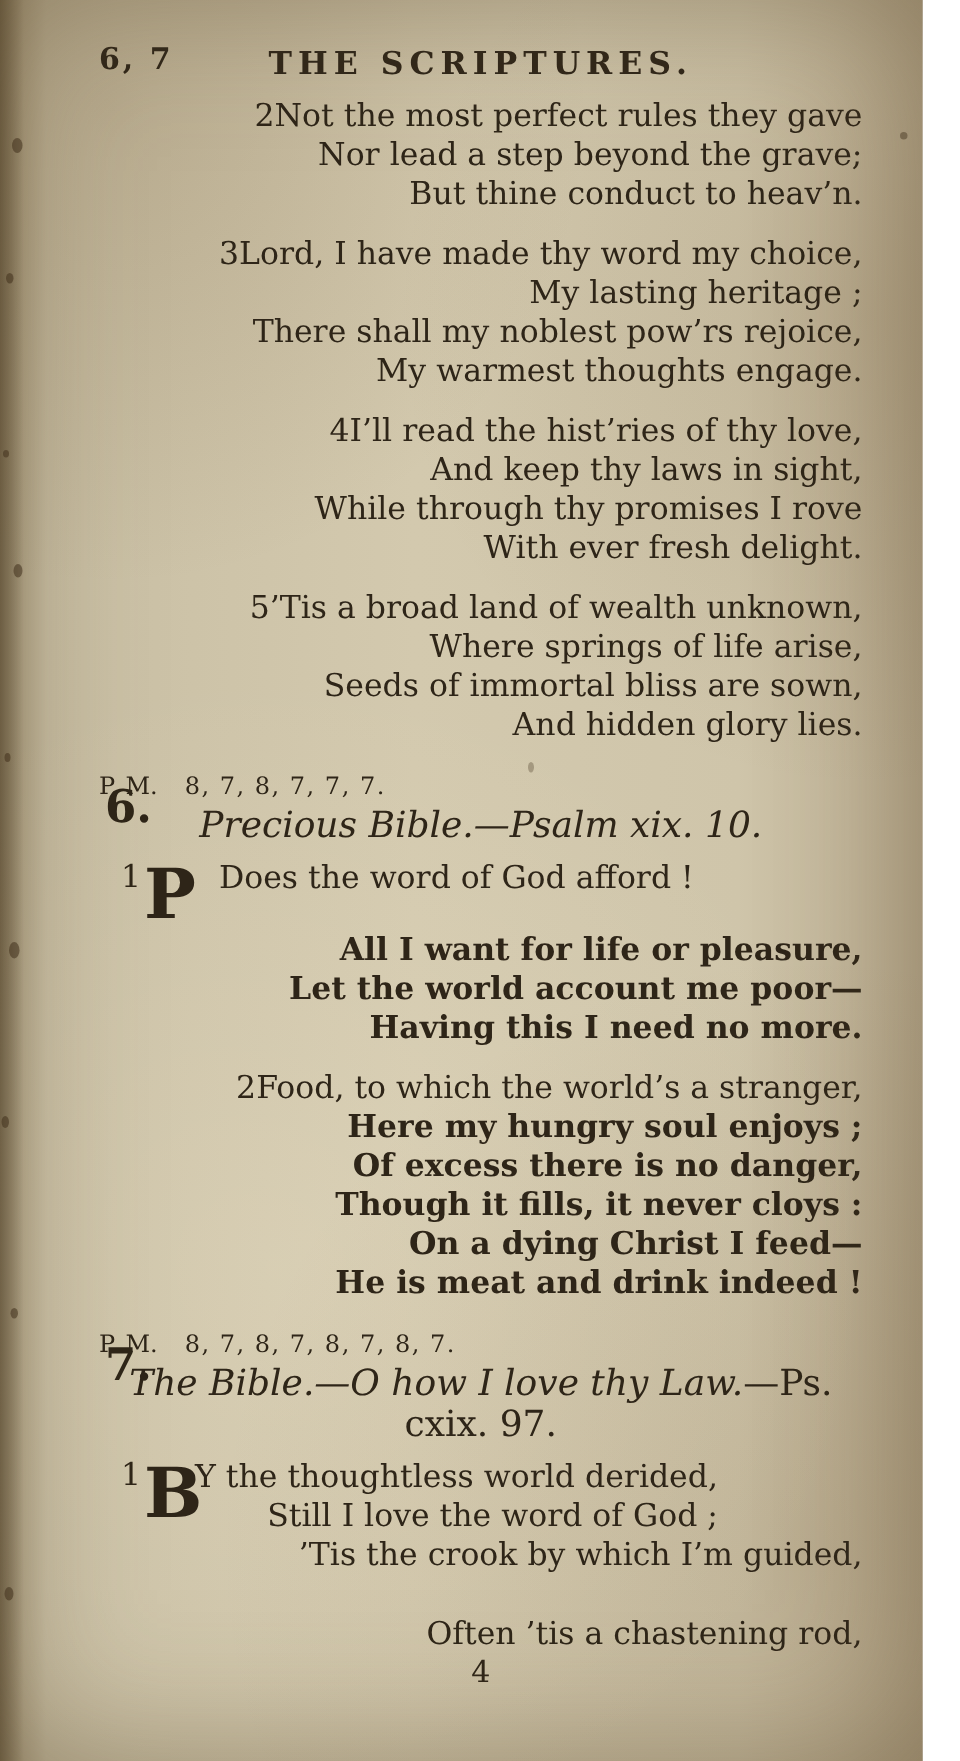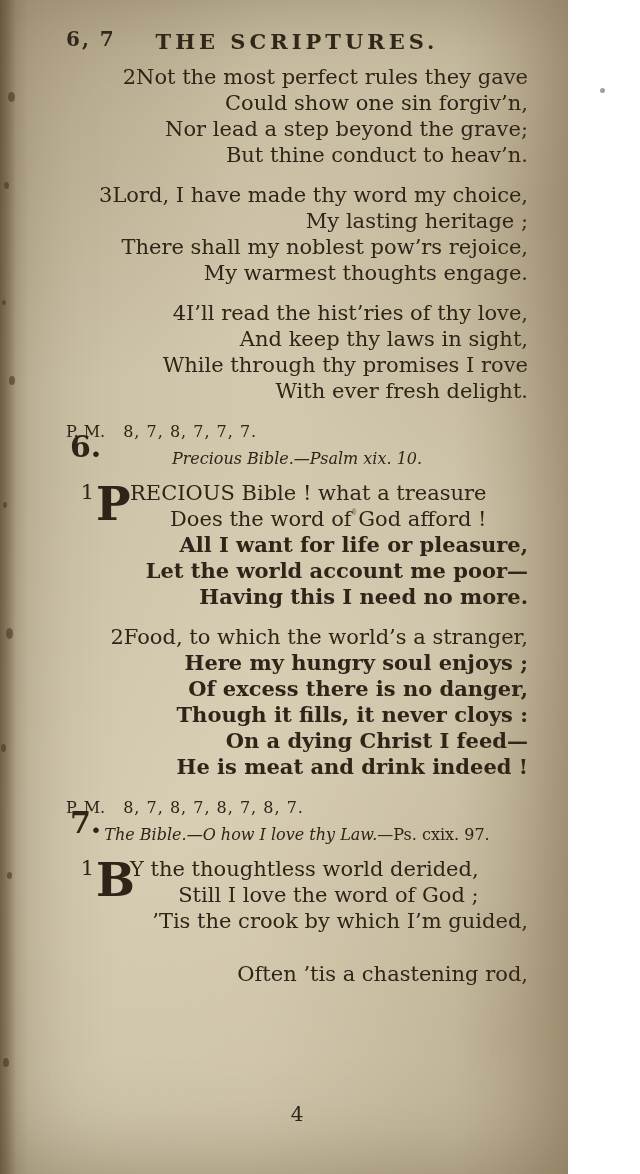--- a/index.html
+++ b/index.html
@@ -4,21 +4,21 @@
 <style>
   * { margin: 0; padding: 0; box-sizing: border-box; }
   html, body { width: 640px; height: 1174px; }
   body {
     font-family: "DejaVu Serif", "Liberation Serif", serif;
     color: #2e2518;
     overflow: hidden;
   }
   .page {
     position: relative;
-    width: 568px;
+    width: 615px;
     height: 1174px;
     padding: 26px 40px 0 66px;
     background:
       radial-gradient(circle at 12% 6%, rgba(110,85,50,0.20), transparent 26%),
       radial-gradient(circle at 94% 18%, rgba(110,85,50,0.14), transparent 28%),
       radial-gradient(circle at 30% 72%, rgba(255,246,222,0.18), transparent 42%),
       radial-gradient(circle at 88% 88%, rgba(110,85,50,0.16), transparent 34%),
       linear-gradient(90deg, #a6987a 0%, #c9bfa4 5%, #d3c9ae 45%, #cfc5aa 80%, #bcae92 100%);
   }
   .page::after {
@@ -57,21 +57,21 @@
   .l4 { padding-left: 44px; }
   .r  { padding-left: 28px; font-weight: bold; }
   .r2a { padding-left: 18px; }
   .r2b { padding-left: 50px; margin-top: 27px; }
 
   .hymn-head { position: relative; margin: 2px 0 8px; }
   .hymn-num { position: absolute; left: 4px; top: 11px; font-size: 30px; font-weight: bold; }
   .meter-line { text-align: left; font-size: 16px; line-height: 27px; }
   .meter-label { margin-right: 18px; }
   .meter-nums { letter-spacing: 1px; }
-  .title-line { text-align: center; font-size: 16px; line-height: 27px; font-style: italic; }
+  .title-line { text-align: center; font-size: 24px; line-height: 27px; font-style: italic; }
   .title-ref { font-style: normal; }
 
   .dc-row { display: flex; align-items: flex-start; }
   .dropcap {
     display: block; width: 32px; margin: 0 2px 0 2px;
     font-size: 46px; line-height: 48px; font-weight: bold;
   }
   .dcl2 { margin-left: 16px; }
 
   .page-number {
@@ -98,56 +98,60 @@
 
   <header class="page-header">
     <span class="hymn-range">6, 7</span>
     <span class="running-title">THE SCRIPTURES.</span>
   </header>
 
   <main>
 
     <div class="verse">
       <div class="vline"><span class="vnum">2</span><span>Not the most perfect rules they gave</span></div>
-      <div class="vline l2">Could show one sin forgiv’n,</div>
       <div class="vline l3">Nor lead a step beyond the grave;</div>
       <div class="vline l4">But thine conduct to heav’n.</div>
     </div>
 
     <div class="verse">
       <div class="vline"><span class="vnum">3</span><span>Lord, I have made thy word my choice,</span></div>
       <div class="vline l2">My lasting heritage ;</div>
       <div class="vline l3">There shall my noblest pow’rs rejoice,</div>
       <div class="vline l4">My warmest thoughts engage.</div>
     </div>
 
     <div class="verse">
       <div class="vline"><span class="vnum">4</span><span>I’ll read the hist’ries of thy love,</span></div>
       <div class="vline l2">And keep thy laws in sight,</div>
       <div class="vline l3">While through thy promises I rove</div>
       <div class="vline l4">With ever fresh delight.</div>
     </div>
 
+    <div class="verse">
+      <div class="vline"><span class="vnum">5</span><span>’Tis a broad land of wealth unknown,</span></div>
+      <div class="vline l2">Where springs of life arise,</div>
+      <div class="vline l3">Seeds of immortal bliss are sown,</div>
+      <div class="vline l4">And hidden glory lies.</div>
+    </div>
 
     <div class="hymn-head">
       <span class="hymn-num">6.</span>
       <div class="meter-line">
         <span class="meter-label">P. M.</span><span class="meter-nums">8, 7, 8, 7, 7, 7.</span>
       </div>
       <div class="title-line">
         <span>Precious Bible.—Psalm xix. 10.</span>
       </div>
     </div>
 
     <div class="verse">
       <div class="dc-row">
         <span class="vnum">1</span>
         <span class="dropcap">P</span>
         <div>
-          <div class="vline">RECIOUS Bible ! what a treasure</div>
           <div class="vline dcl2">Does the word of God afford !</div>
         </div>
       </div>
       <div class="vline r">All I want for life or pleasure,</div>
       <div class="vline r">Let the world account me poor—</div>
       <div class="vline r">Having this I need no more.</div>
     </div>
 
     <div class="verse">
       <div class="vline"><span class="vnum">2</span><span>Food, to which the world’s a stranger,</span></div>

